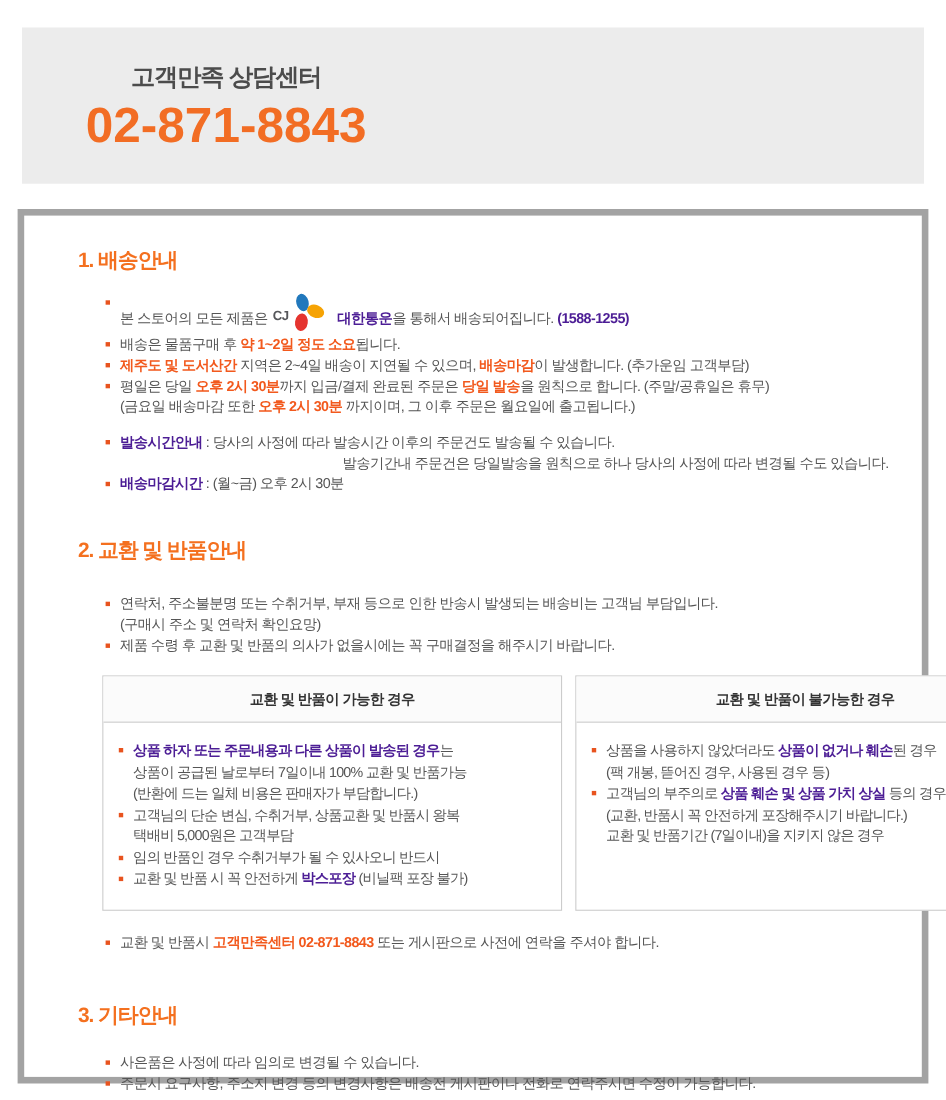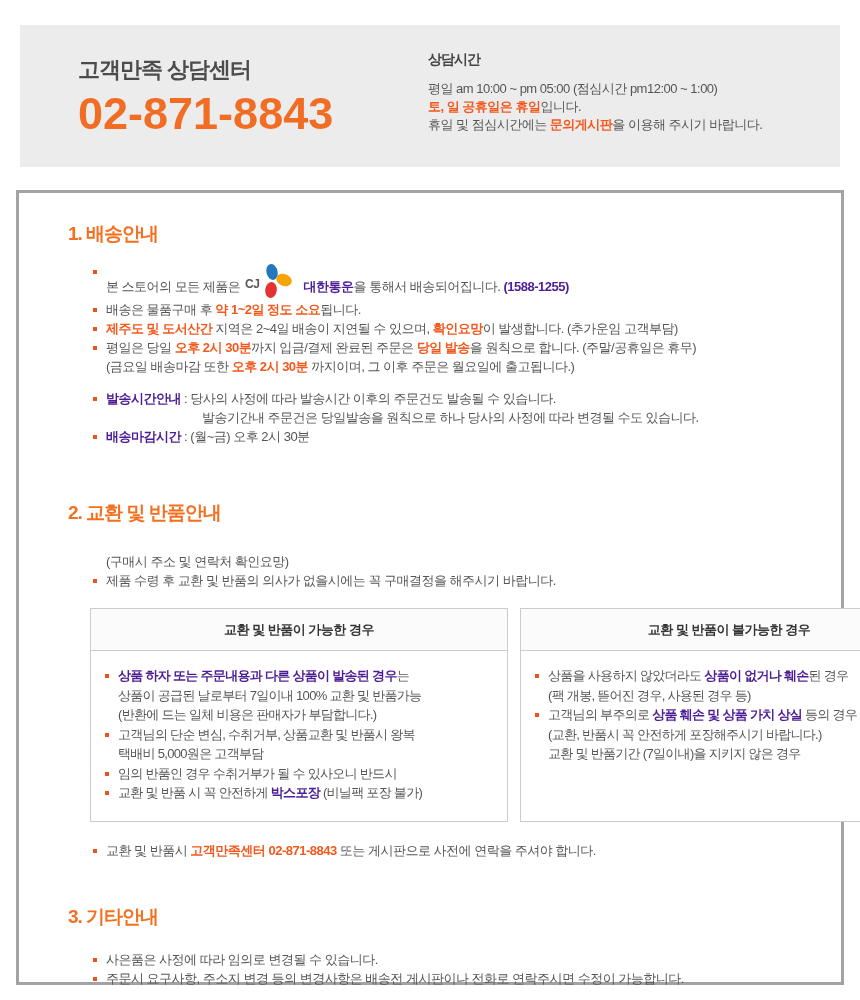--- a/index.html
+++ b/index.html
@@ -7,39 +7,39 @@
     width:860px;height:1000px;overflow:hidden;position:relative;
     font-family:"Liberation Sans","DejaVu Sans",sans-serif;
     color:#555;font-size:13px;
     -webkit-font-smoothing:antialiased;
   }
   
   .header-box{
     position:absolute;left:20px;top:25px;width:820px;height:142px;
     background:#ececec;
   }
-  .hb-left{position:absolute;left:58px;top:30px;}
+  .hb-left{position:absolute;left:58px;top:30px;text-align:center;}
   .hb-title{font-size:22px;font-weight:bold;color:#4c4c4c;letter-spacing:-1px;}
   .hb-phone{font-size:45px;font-weight:bold;color:#f26d24;margin-top:3px;letter-spacing:0;}
   .hb-right{position:absolute;left:408px;top:26px;}
   .hr-title{font-size:14px;font-weight:bold;color:#444;letter-spacing:-1px;}
   .hr-lines{margin-top:11px;font-size:13px;color:#555;line-height:18px;letter-spacing:-0.5px;white-space:nowrap;}
   .em-orange{color:#f2591d;font-weight:bold;}
   .link-orange{color:#f2591d;font-weight:bold;cursor:pointer;}
   
   .main-box{
     position:absolute;left:16px;top:190px;width:828px;height:795px;
-    box-sizing:border-box;border:3px solid #a3a3a3;background:#fff;
+    box-sizing:border-box;border:6px solid #a3a3a3;background:#fff;
     padding:22px 30px 30px 49px;
   }
   h2.sec-title{
     margin:0;font-size:19px;font-weight:bold;color:#f4701f;letter-spacing:-1px;
   }
   .sec-title.mt1{margin-top:6px;}
-  .sec-title.mt2{margin-top:54px;}
+  .sec-title.mt2{margin-top:38px;}
   .sec-title.mt3{margin-top:44px;}
   .list{margin:15px 0 0 24px;}
   .b-line,.c-line{
     position:relative;padding-left:14px;line-height:19px;white-space:nowrap;
     letter-spacing:-0.5px;
   }
   .b-line::before{
     content:"";position:absolute;left:1px;top:8px;width:4px;height:4px;background:#e8531e;
   }
   .gap-top{margin-top:13px;}
@@ -60,53 +60,46 @@
   .notice-list{margin:19px 0 0 24px;}
 </style>
 </head>
 <body>
 
 <div class="header-box">
   <div class="hb-left">
     <div class="hb-title">고객만족 상담센터</div>
     <div class="hb-phone">02-871-8843</div>
   </div>
-  <div class="hb-right">
-    <div class="hr-title">상담시간</div>
-    <div class="hr-lines">
-      <div><span>평일  am 10:00 ~ pm 05:00 (점심시간 pm12:00 ~ 1:00)</span></div>
-      <div><span class="em-orange">토, 일 공휴일은 휴일</span><span>입니다.</span></div>
-      <div><span>휴일 및 점심시간에는 </span><span class="link-orange">문의게시판</span><span>을 이용해 주시기 바랍니다.</span></div>
-    </div>
-  </div>
 </div>
 
 <div class="main-box">
 
   <h2 class="sec-title mt1">1. 배송안내</h2>
   <div class="list">
       <div class="b-line"><span class="s-n">본 스토어의 모든 제품은 </span>
   <span class="cj-logo"><svg width="52" height="38" viewBox="0 0 52 38">
             <text x="0" y="26" font-size="12" font-weight="bold" fill="#55565a">CJ</text>
             <ellipse cx="27" cy="10" rx="5.6" ry="8" fill="#2178bc" transform="rotate(-14 27 10)"></ellipse>
             <ellipse cx="39" cy="18" rx="8" ry="5.8" fill="#f6a304" transform="rotate(22 39 18)"></ellipse>
             <ellipse cx="26" cy="28" rx="5.8" ry="8" fill="#e5342f" transform="rotate(8 26 28)"></ellipse>
           </svg></span>
 <span class="s-b">대한통운</span><span class="s-n">을 통해서 배송되어집니다. </span><span class="s-b">(1588-1255)</span></div>
       <div class="b-line"><span class="s-n">배송은 물품구매 후 </span><span class="s-ob">약 1~2일 정도 소요</span><span class="s-n">됩니다.</span></div>
-      <div class="b-line"><span class="s-ob">제주도 및 도서산간</span><span class="s-n"> 지역은 2~4일 배송이 지연될 수 있으며, </span><span class="s-ob">확인요망</span><span class="s-n">이 발생합니다. (추가운임 고객부담)</span></div>
+      <div class="b-line"><span class="s-ob">제주도 및 도서산간</span><span class="s-n"> 지역은 2~4일 배송이 지연될 수 있으며, </span><span class="s-ob">배송마감</span><span class="s-n">이 발생합니다. (추가운임 고객부담)</span></div>
       <div class="b-line"><span class="s-n">평일은 당일 </span><span class="s-ob">오후 2시 30분</span><span class="s-n">까지 입금/결제 완료된 주문은 </span><span class="s-ob">당일 발송</span><span class="s-n">을 원칙으로 합니다. (주말/공휴일은 휴무)</span></div>
       <div class="c-line"><span class="s-n">(금요일 배송마감 또한 </span><span class="s-ob">오후 2시 30분</span><span class="s-n"> 까지이며, 그 이후 주문은 월요일에 출고됩니다.)</span></div>
       <div class="b-line gap-top"><span class="s-b">발송시간안내</span><span class="s-n"> : 당사의 사정에 따라 발송시간 이후의 주문건도 발송될 수 있습니다.</span></div>
-      <div class="c-line" style="padding-left: 110px;"><span class="s-n">발송기간내 주문건은 당일발송을 원칙으로 하나 당사의 사정에 따라 변경될 수도 있습니다.</span></div>
+      <div class="c-line" style="padding-left: 110px; text-align: right;"><span class="s-n">발송기간내 주문건은 당일발송을 원칙으로 하나 당사의 사정에 따라 변경될 수도 있습니다.</span></div>
       <div class="b-line"><span class="s-b">배송마감시간</span><span class="s-n"> : (월~금) 오후 2시 30분</span></div>
     </div>
 
   <h2 class="sec-title mt2">2. 교환 및 반품안내</h2>
   <div class="list" style="margin-top:26px;">
+      <div class="b-line"><span class="s-n">연락처, 주소불분명 또는 수취거부, 부재 등으로 인한 반송시 발생되는 배송비는 고객님 부담입니다.</span></div>
       <div class="c-line"><span class="s-n">(구매시 주소 및 연락처 확인요망)</span></div>
       <div class="b-line"><span class="s-n">제품 수령 후 교환 및 반품의 의사가 없을시에는 꼭 구매결정을 해주시기 바랍니다.</span></div>
     </div>
 
   <div class="boxes">
     <div class="rbox">
       <div class="rbox-header">교환 및 반품이 가능한 경우</div>
       <div class="rbox-body">
           <div class="b-line"><span class="s-b">상품 하자 또는 주문내용과 다른 상품이 발송된 경우</span><span class="s-n">는</span></div>
           <div class="c-line"><span class="s-n">상품이 공급된 날로부터 7일이내 100% 교환 및 반품가능</span></div>

